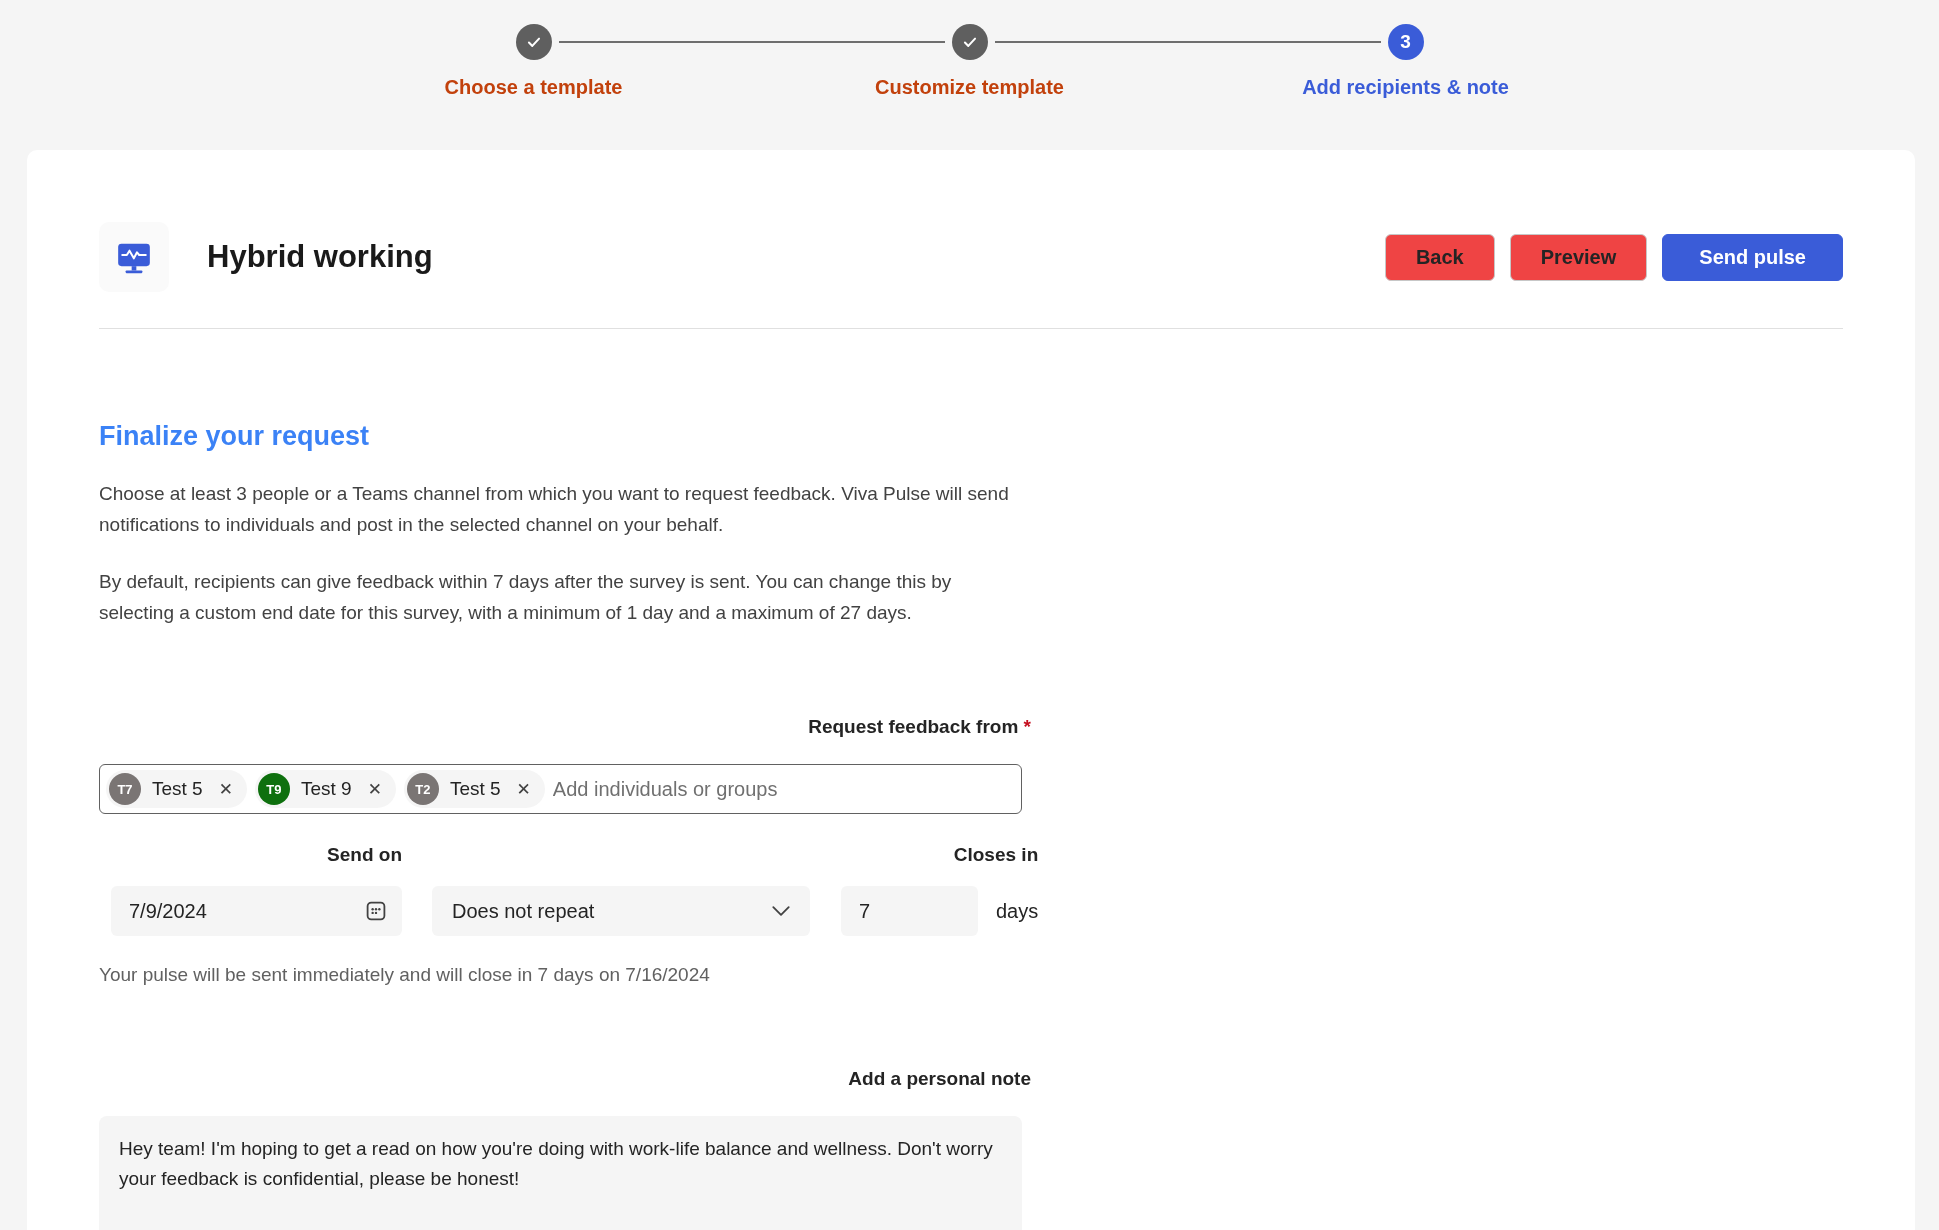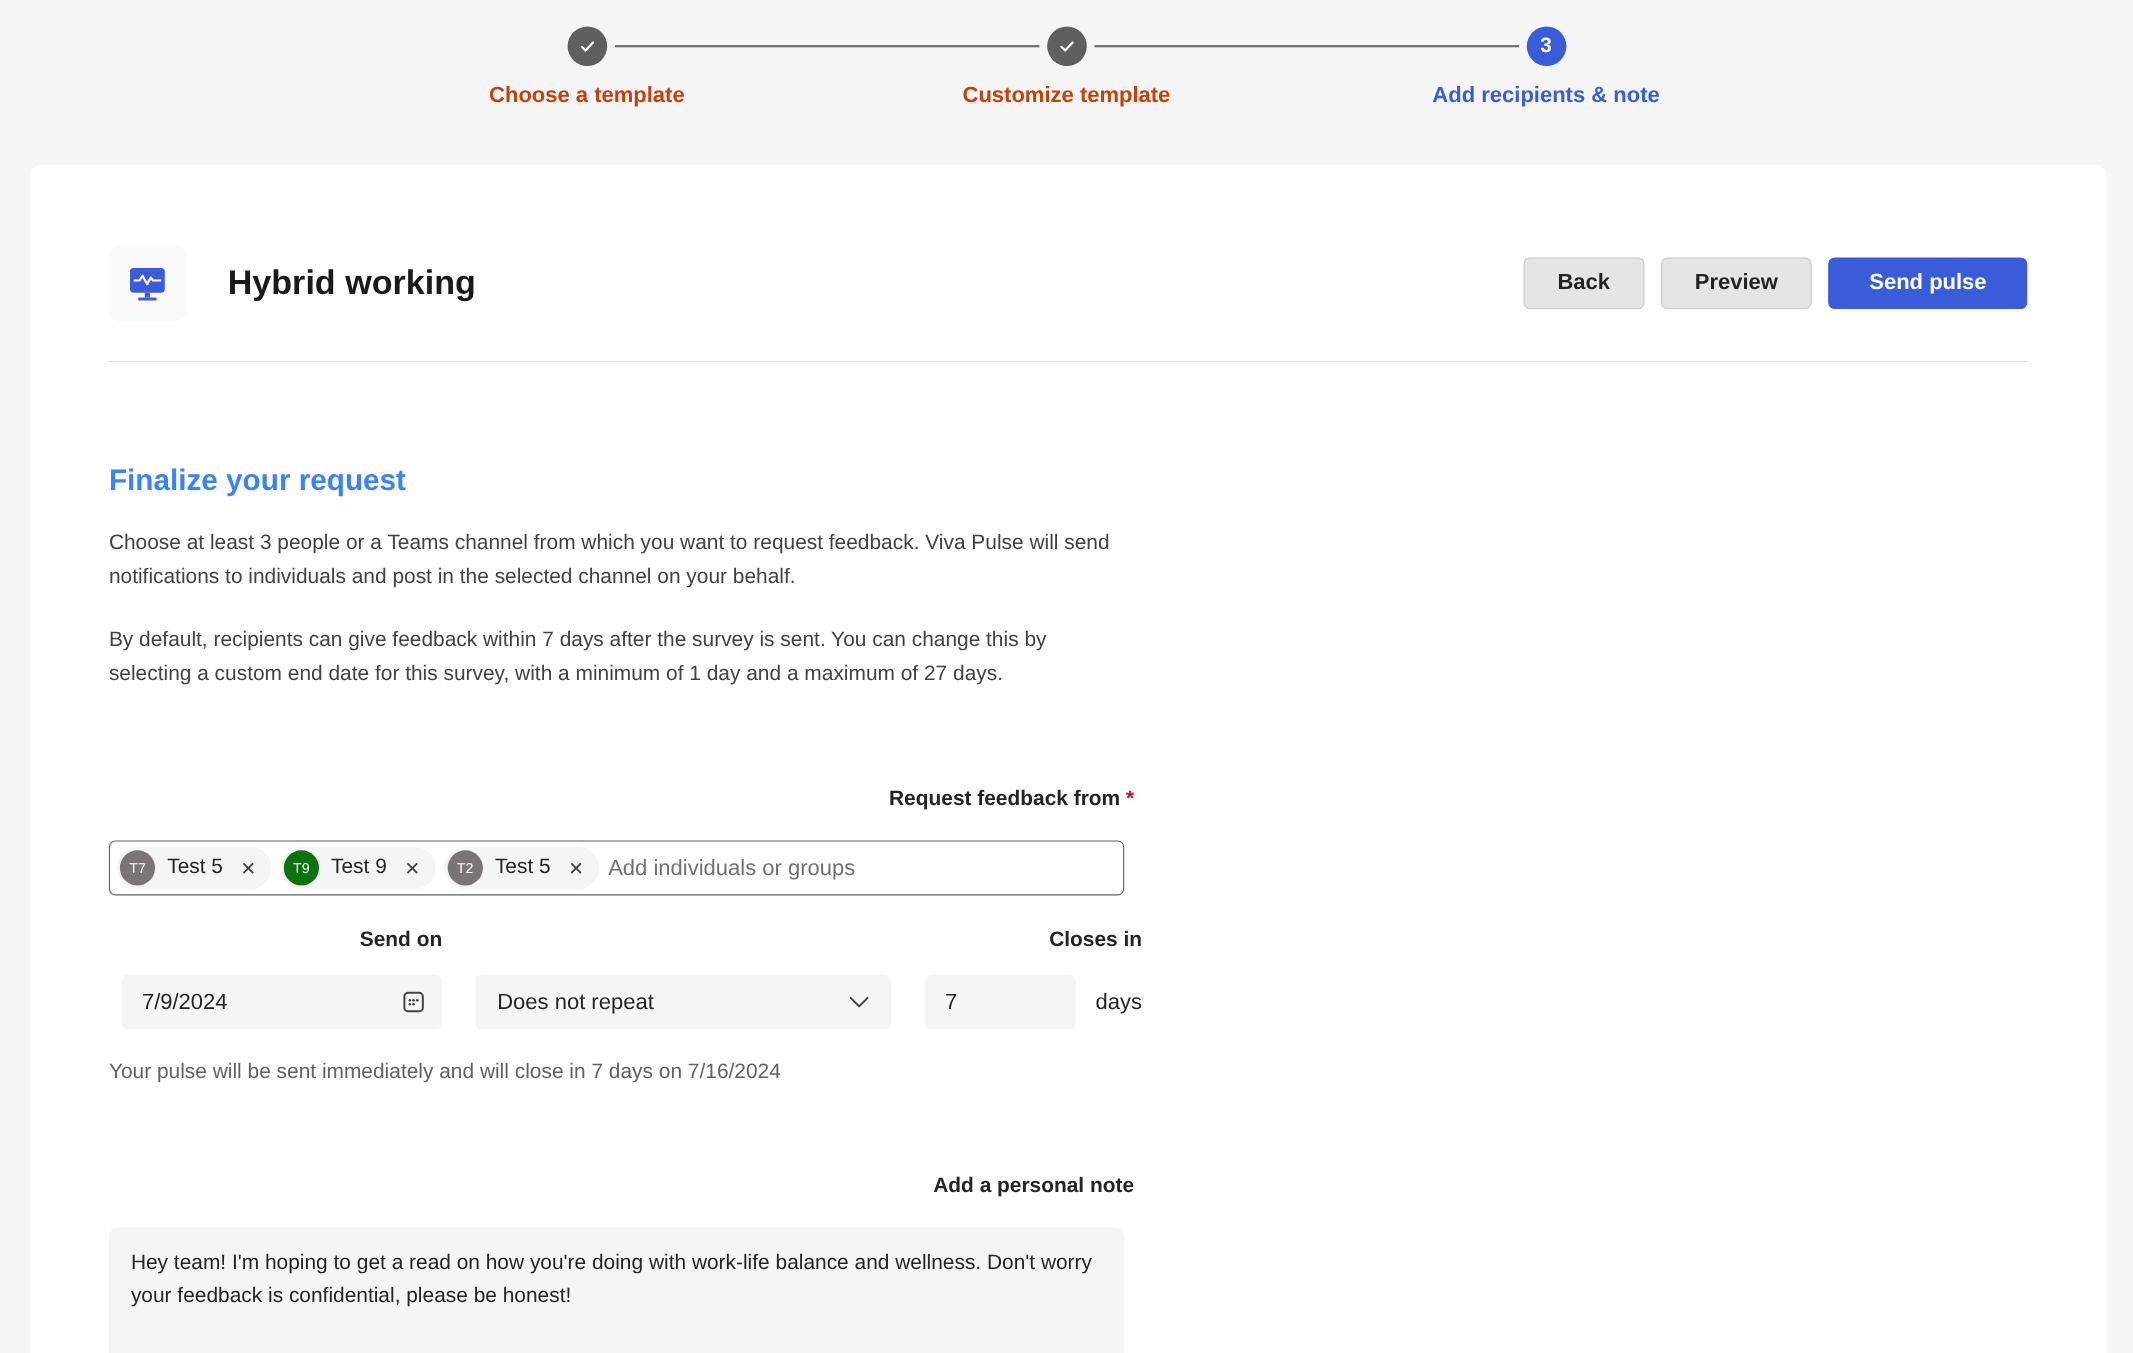--- a/index.html
+++ b/index.html
@@ -68,21 +68,21 @@
   .header-buttons { display: flex; gap: 15px; }
   .btn {
     height: 47px;
     padding: 0 30px;
     border-radius: 6px;
     font-family: "Liberation Sans", sans-serif;
     font-size: 20px; font-weight: 700;
     display: flex; align-items: center; justify-content: center;
     cursor: pointer;
   }
-  .btn-secondary { background: #e5e5e5; border: 1px solid #c7c7c7; color: #242424; }
+  .btn-secondary { background: #ef4444; border: 1px solid #c7c7c7; color: #242424; }
   .btn-primary { background: #3a5cd8; border: 1px solid #3a5cd8; color: #ffffff; padding: 0 36px; }
 
   .divider { margin-top: 36px; height: 1px; background: #e0e0e0; }
 
   
   .section { width: 932px; }
   .section-heading { margin-top: 92px; font-size: 27px; font-weight: 700; color: #3b82f6; }
   .section-para { margin-top: 26px; font-size: 19px; line-height: 31px; color: #424242; }
 
   
@@ -104,21 +104,21 @@
     background: #f5f5f5;
     border-radius: 20px;
     height: 38px;
     padding-right: 6px;
     flex: 0 0 auto;
   }
   .tag-avatar {
     width: 32px; height: 32px; border-radius: 50%;
     margin: 3px;
     display: flex; align-items: center; justify-content: center;
-    color: #fff; font-size: 13px; font-weight: 400;
+    color: #fff; font-size: 13px; font-weight: 700;
   }
   .tag-name { font-size: 19px; color: #242424; margin: 0 8px 0 8px; }
   .tag-close {
     font-size: 17px; color: #424242;
     padding: 4px 8px;
     cursor: pointer;
     background: none; border: none;
     font-family: "Liberation Sans", sans-serif;
   }
   .picker-input {

